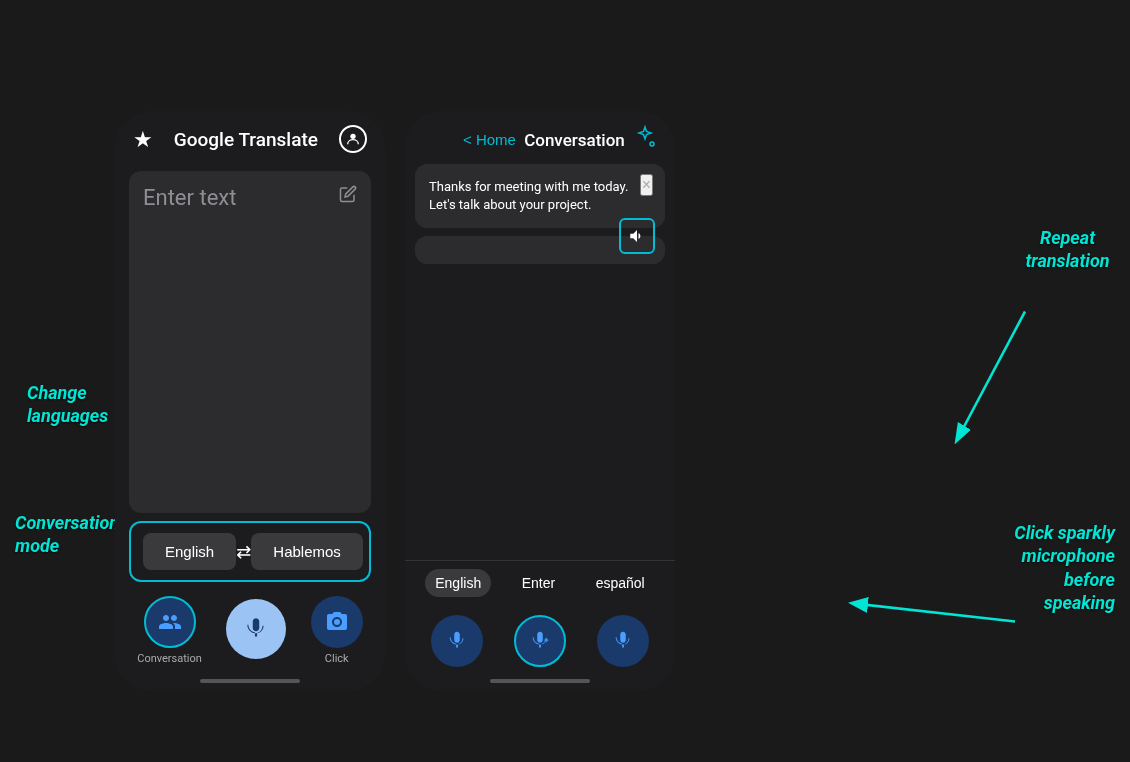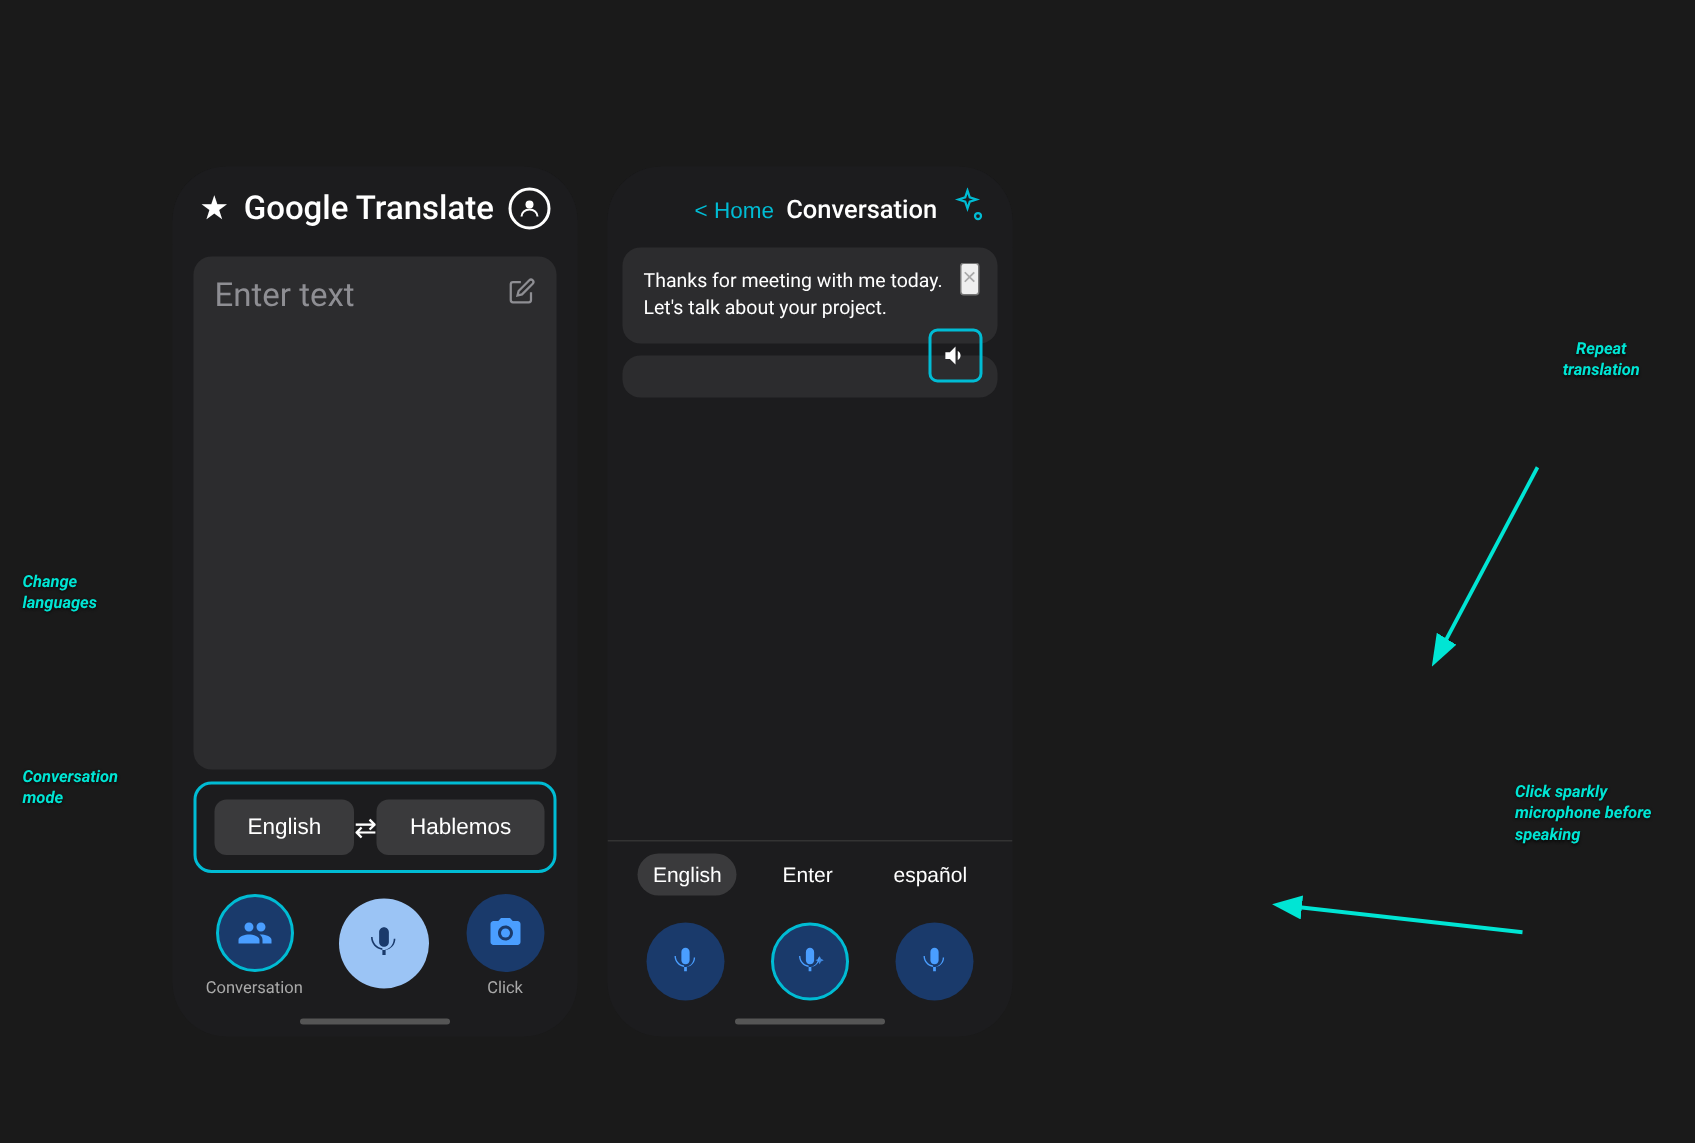--- a/index.html
+++ b/index.html
@@ -45,21 +45,21 @@
       background: #1c1c1e;
     }
 
     .left-phone .top-bar .star-icon {
       color: #fff;
       font-size: 22px;
     }
 
     .left-phone .top-bar .title {
       color: #fff;
-      font-size: 22px;
+      font-size: 19px;
       font-weight: 500;
     }
 
     .left-phone .top-bar .avatar-icon {
       width: 28px;
       height: 28px;
       border-radius: 50%;
       border: 2px solid #fff;
       display: flex;
       align-items: center;
@@ -285,39 +285,39 @@
     }
 
     .mic-circle.selected {
       border: 2.5px solid #00bcd4;
     }
 
     
     .annotation {
       position: absolute;
       color: #00e5d4;
-      font-size: 11px;
+      font-size: 18px;
       font-weight: 700;
       font-style: italic;
       line-height: 1.3;
       text-shadow: 0 1px 2px rgba(0,0,0,0.8);
     }
 
     svg.arrows {
       position: absolute;
       top: 0;
       left: 0;
       width: 100%;
       height: 100%;
       pointer-events: none;
     }
 
     
     .ann-change-lang {
-      left: 0px;
+      left: 12px;
       top: 310px;
       width: 80px;
     }
 
     .ann-conv-mode {
       left: 0px;
       top: 440px;
       width: 90px;
     }
 
@@ -479,16 +479,16 @@
       </div>
     </div>
 
     <div class="phone-indicator"></div>
   </div>
 
   <div class="annotation ann-repeat" style="right:5px; top:155px; width:85px; text-align:center;">
     <span>Repeat translation</span>
   </div>
 
-  <div class="annotation ann-sparkly" style="right:0px; top:450px; width:105px; text-align:left;">
+  <div class="annotation ann-sparkly" style="right:0px; top:450px; width:105px; text-align:right;">
     <span>Click sparkly microphone before speaking</span>
   </div>
 </div>
 
 </body></html>

